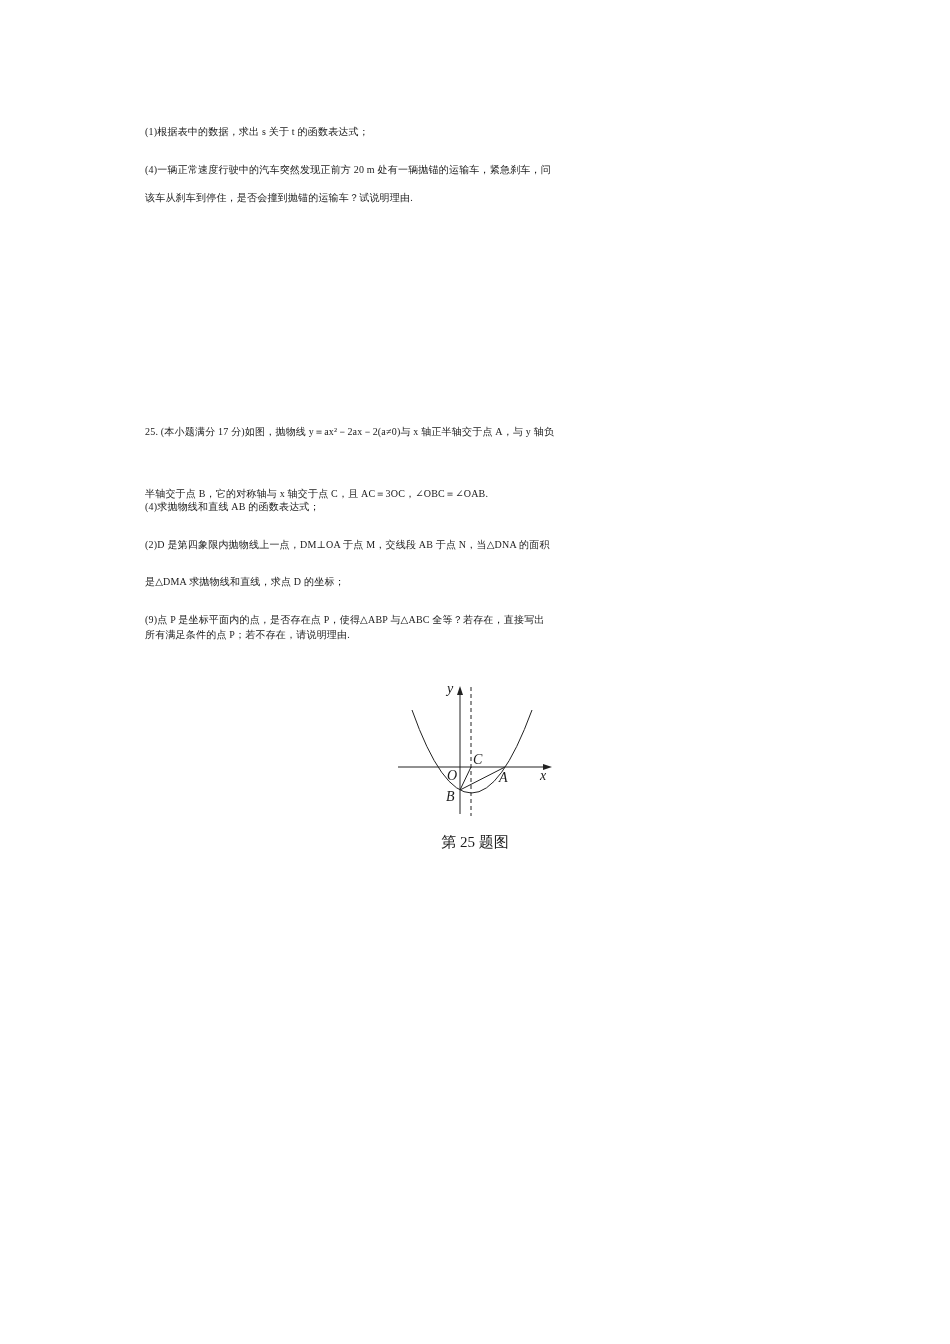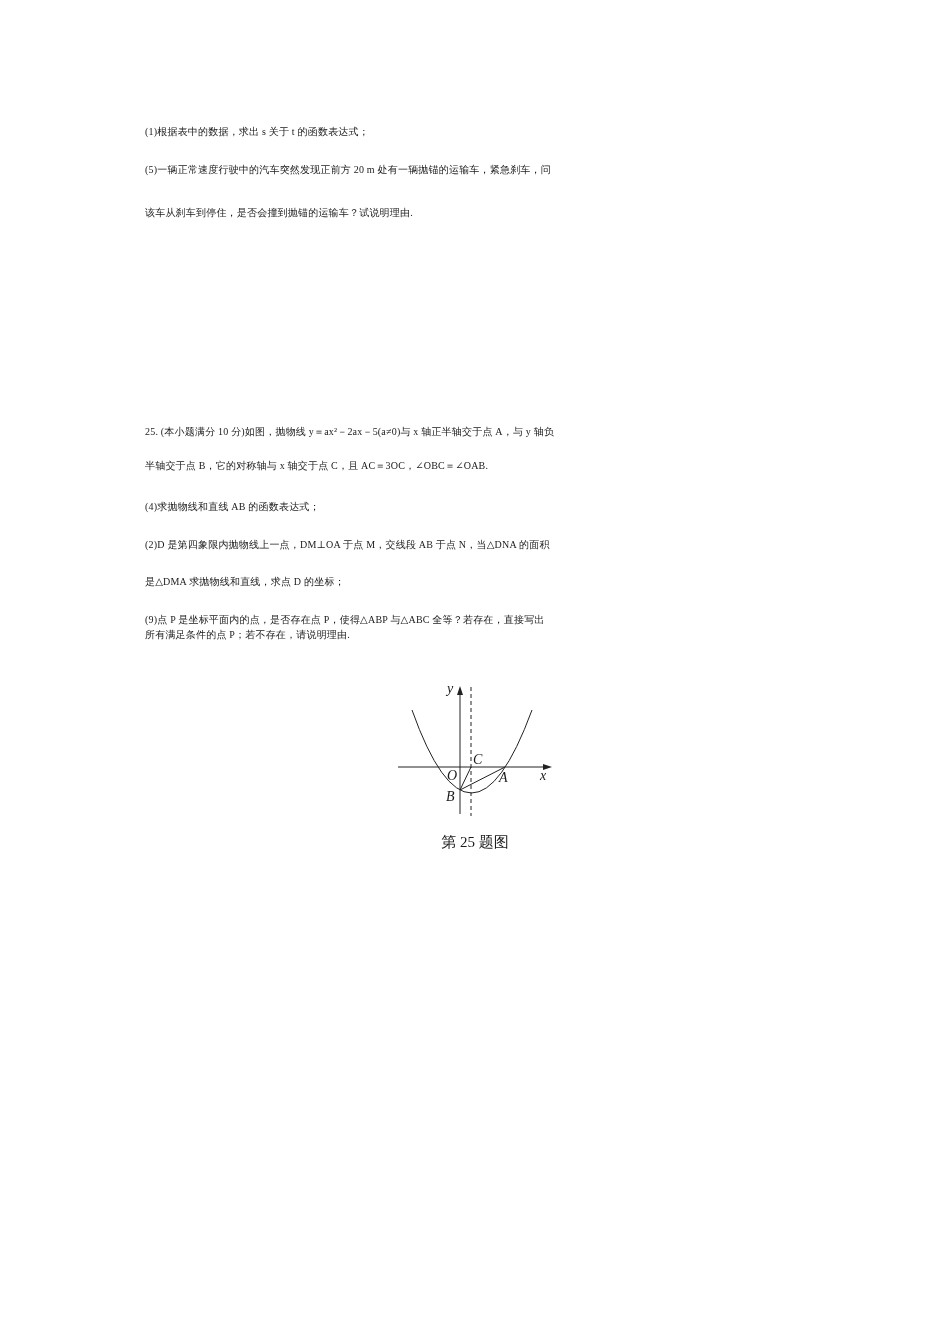--- a/index.html
+++ b/index.html
@@ -8,27 +8,27 @@
   .line { position: absolute; left: 145px; font-size: 10px; line-height: 20px; white-space: nowrap; letter-spacing: 0.2px; }
   .caption { position: absolute; left: 0; width: 950px; text-align: center; top: 833px; font-size: 15px; }
   .figure { position: absolute; left: 390px; top: 675px; width: 180px; height: 145px; }
   svg text { font-family: "Liberation Serif", serif; font-style: italic; font-size: 14px; fill: #1a1a1a; }
 </style>
 </head>
 <body>
 
 <div>
   <div class="line" style="top:122px">(1)根据表中的数据，求出 s 关于 t 的函数表达式；</div>
-  <div class="line" style="top:160px">(5)一辆正常速度行驶中的汽车突然发现正前方 20 m 处有一辆抛锚的运输车，紧急刹车，问</div>
-  <div class="line" style="top:203px">该车从刹车到停住，是否会撞到抛锚的运输车？试说明理由.</div>
+  <div class="line" style="top:160px">(4)一辆正常速度行驶中的汽车突然发现正前方 20 m 处有一辆抛锚的运输车，紧急刹车，问</div>
+  <div class="line" style="top:188px">该车从刹车到停住，是否会撞到抛锚的运输车？试说明理由.</div>
 </div>
 
 <div>
-  <div class="line" style="top:422px">25. (本小题满分 10 分)如图，抛物线 y＝ax²－2ax－5(a≠0)与 x 轴正半轴交于点 A，与 y 轴负</div>
-  <div class="line" style="top:456px">半轴交于点 B，它的对称轴与 x 轴交于点 C，且 AC＝3OC，∠OBC＝∠OAB.</div>
+  <div class="line" style="top:422px">25. (本小题满分 17 分)如图，抛物线 y＝ax²－2ax－2(a≠0)与 x 轴正半轴交于点 A，与 y 轴负</div>
+  <div class="line" style="top:484px">半轴交于点 B，它的对称轴与 x 轴交于点 C，且 AC＝3OC，∠OBC＝∠OAB.</div>
   <div class="line" style="top:497px">(4)求抛物线和直线 AB 的函数表达式；</div>
   <div class="line" style="top:535px">(2)D 是第四象限内抛物线上一点，DM⊥OA 于点 M，交线段 AB 于点 N，当△DNA 的面积</div>
   <div class="line" style="top:572px">是△DMA 求抛物线和直线，求点 D 的坐标；</div>
   <div class="line" style="top:610px">(9)点 P 是坐标平面内的点，是否存在点 P，使得△ABP 与△ABC 全等？若存在，直接写出</div>
   <div class="line" style="top:625px">所有满足条件的点 P；若不存在，请说明理由.</div>
 </div>
 
 <div class="figure">
   <svg width="180" height="145" viewBox="390 675 180 145" xmlns="http://www.w3.org/2000/svg">
 

